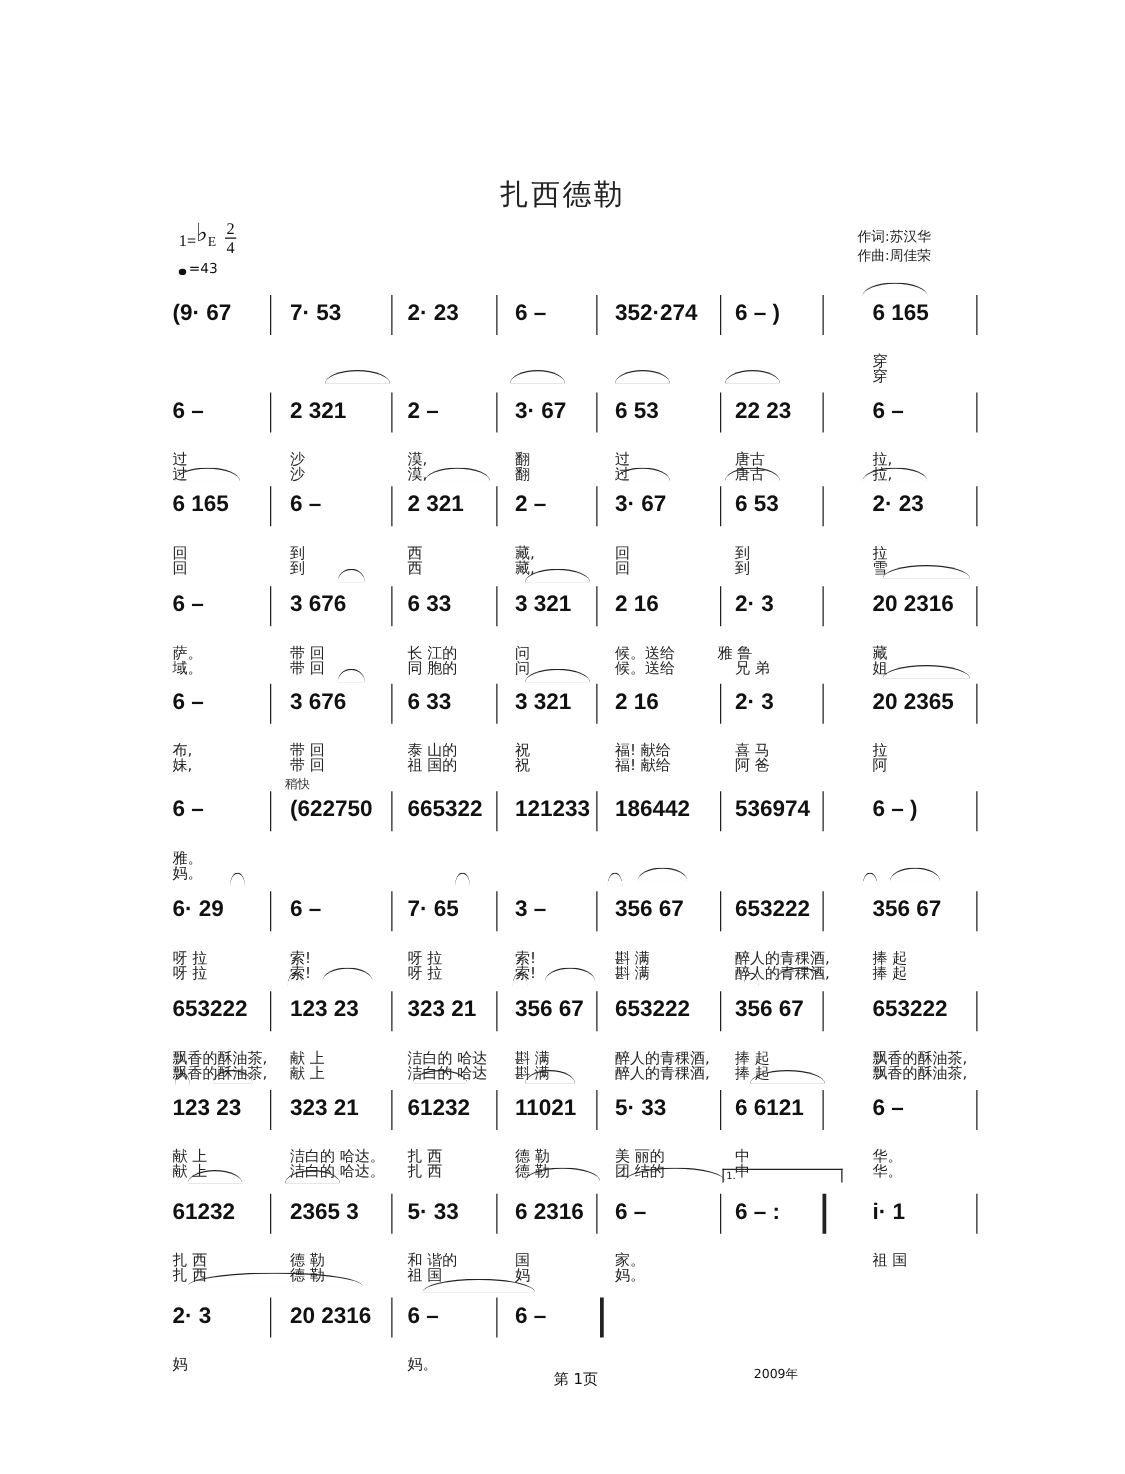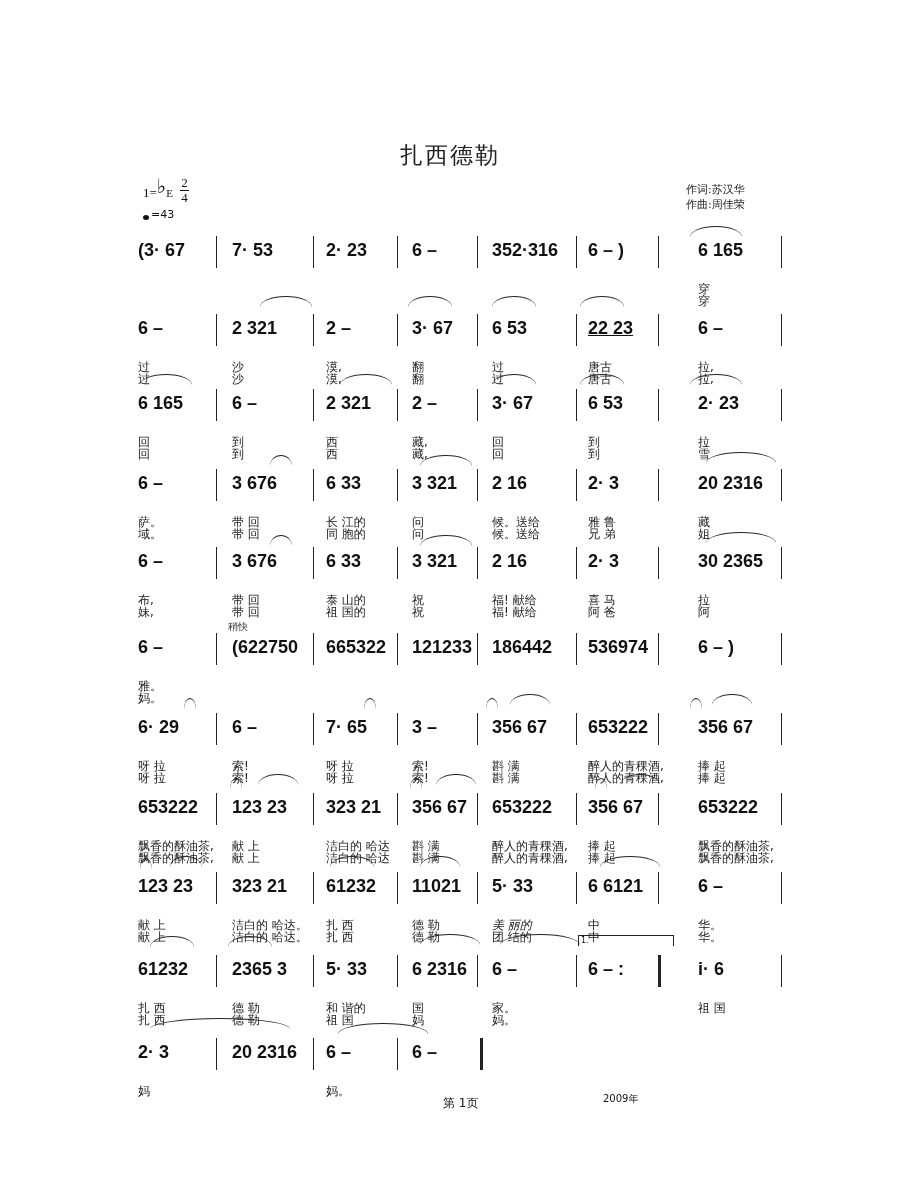--- a/index.html
+++ b/index.html
@@ -46,29 +46,29 @@
   <span class="note"></span><span>=43</span>
 </div>
 
 <div class="credits">
   <div>作词:苏汉华</div>
   <div>作曲:周佳荣</div>
 </div>
 
 <div id="score">
     <div class="row" style="top: 236px;">
-      <div class="measure" style="left: 8px;">(3· 67</div>
+      <div class="measure" style="left: 8px;">(9· 67</div>
       <div class="barline" style="left: 86px;"></div>
       <div class="measure" style="left: 102px;">7· 53</div>
       <div class="barline" style="left: 183px;"></div>
       <div class="measure" style="left: 196px;">2· 23</div>
       <div class="barline" style="left: 267px;"></div>
       <div class="measure" style="left: 282px;">6 –</div>
       <div class="barline" style="left: 347px;"></div>
-      <div class="measure" style="left: 362px;">352·316</div>
+      <div class="measure" style="left: 362px;">352·274</div>
       <div class="barline" style="left: 446px;"></div>
       <div class="measure" style="left: 458px;">6 – )</div>
       <div class="barline" style="left: 528px;"></div>
       <div class="measure" style="left: 568px;">6 165</div>
       <div class="barline" style="left: 651px;"></div>
     </div>
     <div class="lyr" style="top: 283px;">
       <span style="left: 8px;"></span>
       <span style="left: 102px;"></span>
       <span style="left: 196px;"></span>
@@ -90,21 +90,21 @@
       <div class="measure" style="left: 8px;">6 –</div>
       <div class="barline" style="left: 86px;"></div>
       <div class="measure" style="left: 102px;">2 321</div>
       <div class="barline" style="left: 183px;"></div>
       <div class="measure" style="left: 196px;">2 –</div>
       <div class="barline" style="left: 267px;"></div>
       <div class="measure" style="left: 282px;">3· 67</div>
       <div class="barline" style="left: 347px;"></div>
       <div class="measure" style="left: 362px;">6 53</div>
       <div class="barline" style="left: 446px;"></div>
-      <div class="measure" style="left: 458px; text-decoration: underline;">22 23</div>
+      <div class="measure" style="left: 458px;">22 23</div>
       <div class="barline" style="left: 528px;"></div>
       <div class="measure" style="left: 568px;">6 –</div>
       <div class="barline" style="left: 651px;"></div>
     </div>
     <div class="lyr" style="top: 361px;">
       <span style="left: 8px;">过</span>
       <span style="left: 102px;">沙</span>
       <span style="left: 196px;">漠,</span>
       <span style="left: 282px;">翻</span>
       <span style="left: 362px;">过</span>
@@ -169,21 +169,21 @@
       <div class="barline" style="left: 528px;"></div>
       <div class="measure" style="left: 568px;">20 2316</div>
       <div class="barline" style="left: 651px;"></div>
     </div>
     <div class="lyr" style="top: 516px;">
       <span style="left: 8px;">萨。</span>
       <span style="left: 102px;">带 回</span>
       <span style="left: 196px;">长 江的</span>
       <span style="left: 282px;">问</span>
       <span style="left: 362px;">候。送给</span>
-      <span style="left: 458px;">雅 鲁</span>
+      <span style="left: 444px;">雅 鲁</span>
       <span style="left: 568px;">藏</span>
     </div>
     <div class="lyr" style="top: 528px;">
       <span style="left: 8px;">域。</span>
       <span style="left: 102px;">带 回</span>
       <span style="left: 196px;">同 胞的</span>
       <span style="left: 282px;">问</span>
       <span style="left: 362px;">候。送给</span>
       <span style="left: 458px;">兄 弟</span>
       <span style="left: 568px;">姐</span>
@@ -194,21 +194,21 @@
       <div class="measure" style="left: 102px;">3 676</div>
       <div class="barline" style="left: 183px;"></div>
       <div class="measure" style="left: 196px;">6 33</div>
       <div class="barline" style="left: 267px;"></div>
       <div class="measure" style="left: 282px;">3 321</div>
       <div class="barline" style="left: 347px;"></div>
       <div class="measure" style="left: 362px;">2 16</div>
       <div class="barline" style="left: 446px;"></div>
       <div class="measure" style="left: 458px;">2· 3</div>
       <div class="barline" style="left: 528px;"></div>
-      <div class="measure" style="left: 568px;">30 2365</div>
+      <div class="measure" style="left: 568px;">20 2365</div>
       <div class="barline" style="left: 651px;"></div>
     </div>
     <div class="lyr" style="top: 594px;">
       <span style="left: 8px;">布,</span>
       <span style="left: 102px;">带 回</span>
       <span style="left: 196px;">泰 山的</span>
       <span style="left: 282px;">祝</span>
       <span style="left: 362px;">福! 献给</span>
       <span style="left: 458px;">喜 马</span>
       <span style="left: 568px;">拉</span>
@@ -338,21 +338,21 @@
       <div class="measure" style="left: 458px;">6 6121</div>
       <div class="barline" style="left: 528px;"></div>
       <div class="measure" style="left: 568px;">6 –</div>
       <div class="barline" style="left: 651px;"></div>
     </div>
     <div class="lyr" style="top: 919px;">
       <span style="left: 8px;">献 上</span>
       <span style="left: 102px;">洁白的 哈达。</span>
       <span style="left: 196px;">扎 西</span>
       <span style="left: 282px;">德 勒</span>
-      <span style="left: 362px; font-style: italic;">美 丽的</span>
+      <span style="left: 362px;">美 丽的</span>
       <span style="left: 458px;">中</span>
       <span style="left: 568px;">华。</span>
     </div>
     <div class="lyr" style="top: 931px;">
       <span style="left: 8px;">献 上</span>
       <span style="left: 102px;">洁白的 哈达。</span>
       <span style="left: 196px;">扎 西</span>
       <span style="left: 282px;">德 勒</span>
       <span style="left: 362px;">团 结的</span>
       <span style="left: 458px;">中</span>
@@ -364,21 +364,21 @@
       <div class="measure" style="left: 102px;">2365 3</div>
       <div class="barline" style="left: 183px;"></div>
       <div class="measure" style="left: 196px;">5· 33</div>
       <div class="barline" style="left: 267px;"></div>
       <div class="measure" style="left: 282px;">6 2316</div>
       <div class="barline" style="left: 347px;"></div>
       <div class="measure" style="left: 362px;">6 –</div>
       <div class="barline" style="left: 446px;"></div>
       <div class="measure" style="left: 458px;">6 – :</div>
       <div class="barline dbl" style="left: 528px;"></div>
-      <div class="measure" style="left: 568px;">i· 6</div>
+      <div class="measure" style="left: 568px;">i· 1</div>
       <div class="barline" style="left: 651px;"></div>
     </div>
     <div class="lyr" style="top: 1002px;">
       <span style="left: 8px;">扎 西</span>
       <span style="left: 102px;">德 勒</span>
       <span style="left: 196px;">和 谐的</span>
       <span style="left: 282px;">国</span>
       <span style="left: 362px;">家。</span>
       <span style="left: 458px;"></span>
       <span style="left: 568px;">祖 国</span>

